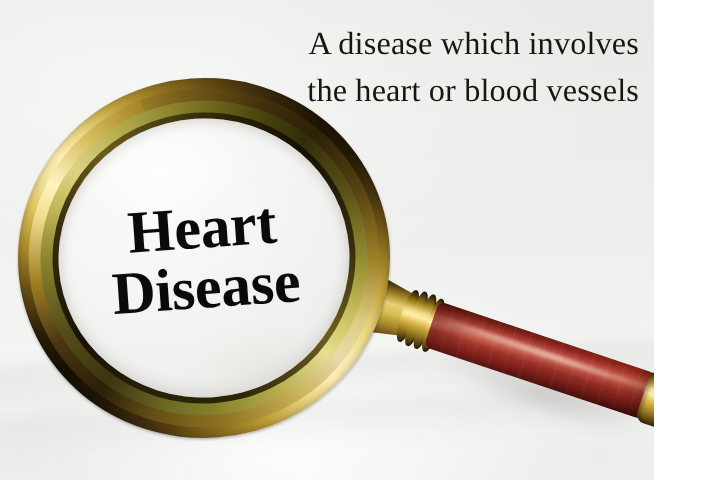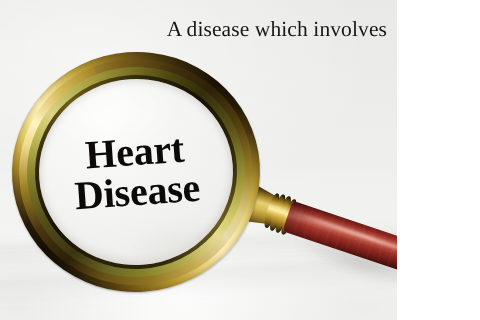--- a/index.html
+++ b/index.html
@@ -2,21 +2,21 @@
 <html><head>
 <meta charset="utf-8">
 <style>
   html, body {
     margin: 0;
     padding: 0;
     background: #ffffff;
   }
   #stage {
     position: relative;
-    width: 397px;
+    width: 436px;
     height: 320px;
     overflow: hidden;
     background: #737373;
     font-family: "Liberation Serif", "DejaVu Serif", serif;
   }
 
   
   .bg-base {
     position: absolute;
     inset: 0;
@@ -438,20 +438,21 @@
 
 <div id="stage">
 
   <div class="bg-base"></div>
   <div class="bg-vign"></div>
   <div class="bg-seam"></div>
   <div class="bg-seam2"></div>
 
   <div class="caption">
     <span class="ln">A disease which involves</span>
+    <span class="ln">the heart or blood vessels</span>
   </div>
 
   <div class="handle-shadow"></div>
 
   <div class="handle-wrap">
     <div class="neck"></div>
 
     <div class="ferrule">
       <div class="fr fr1"></div>
       <div class="fr fr2"></div>

